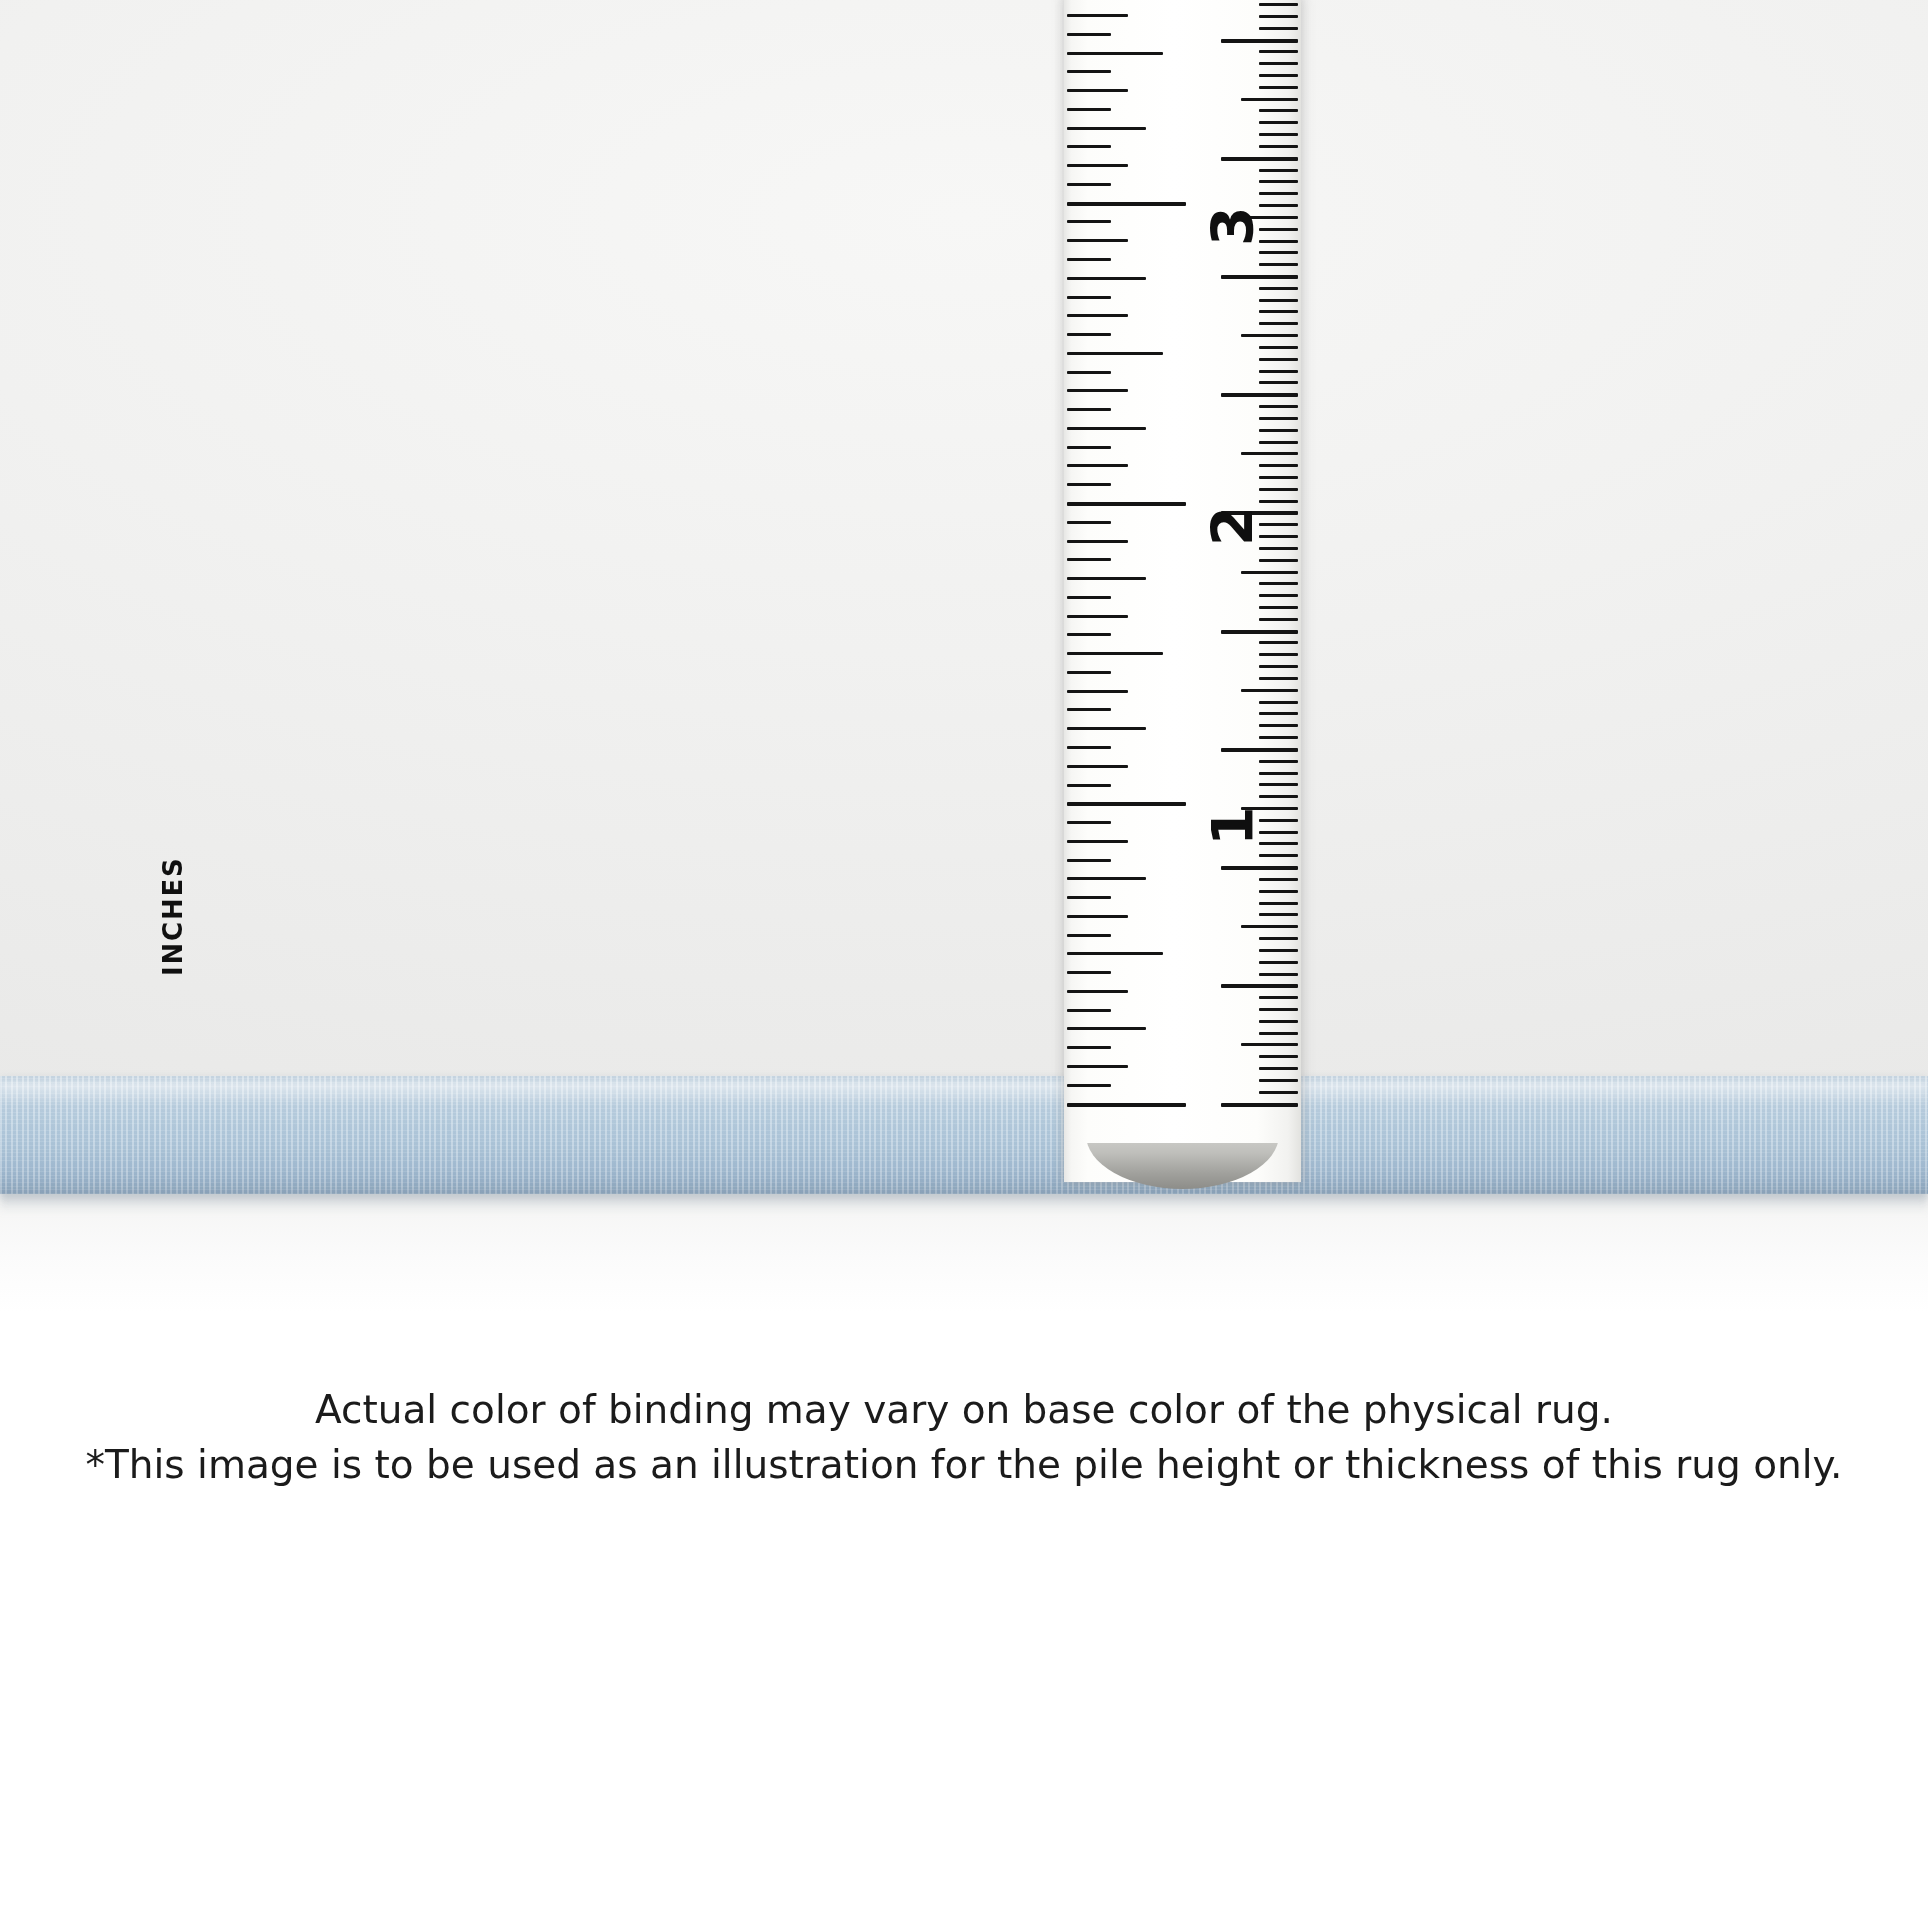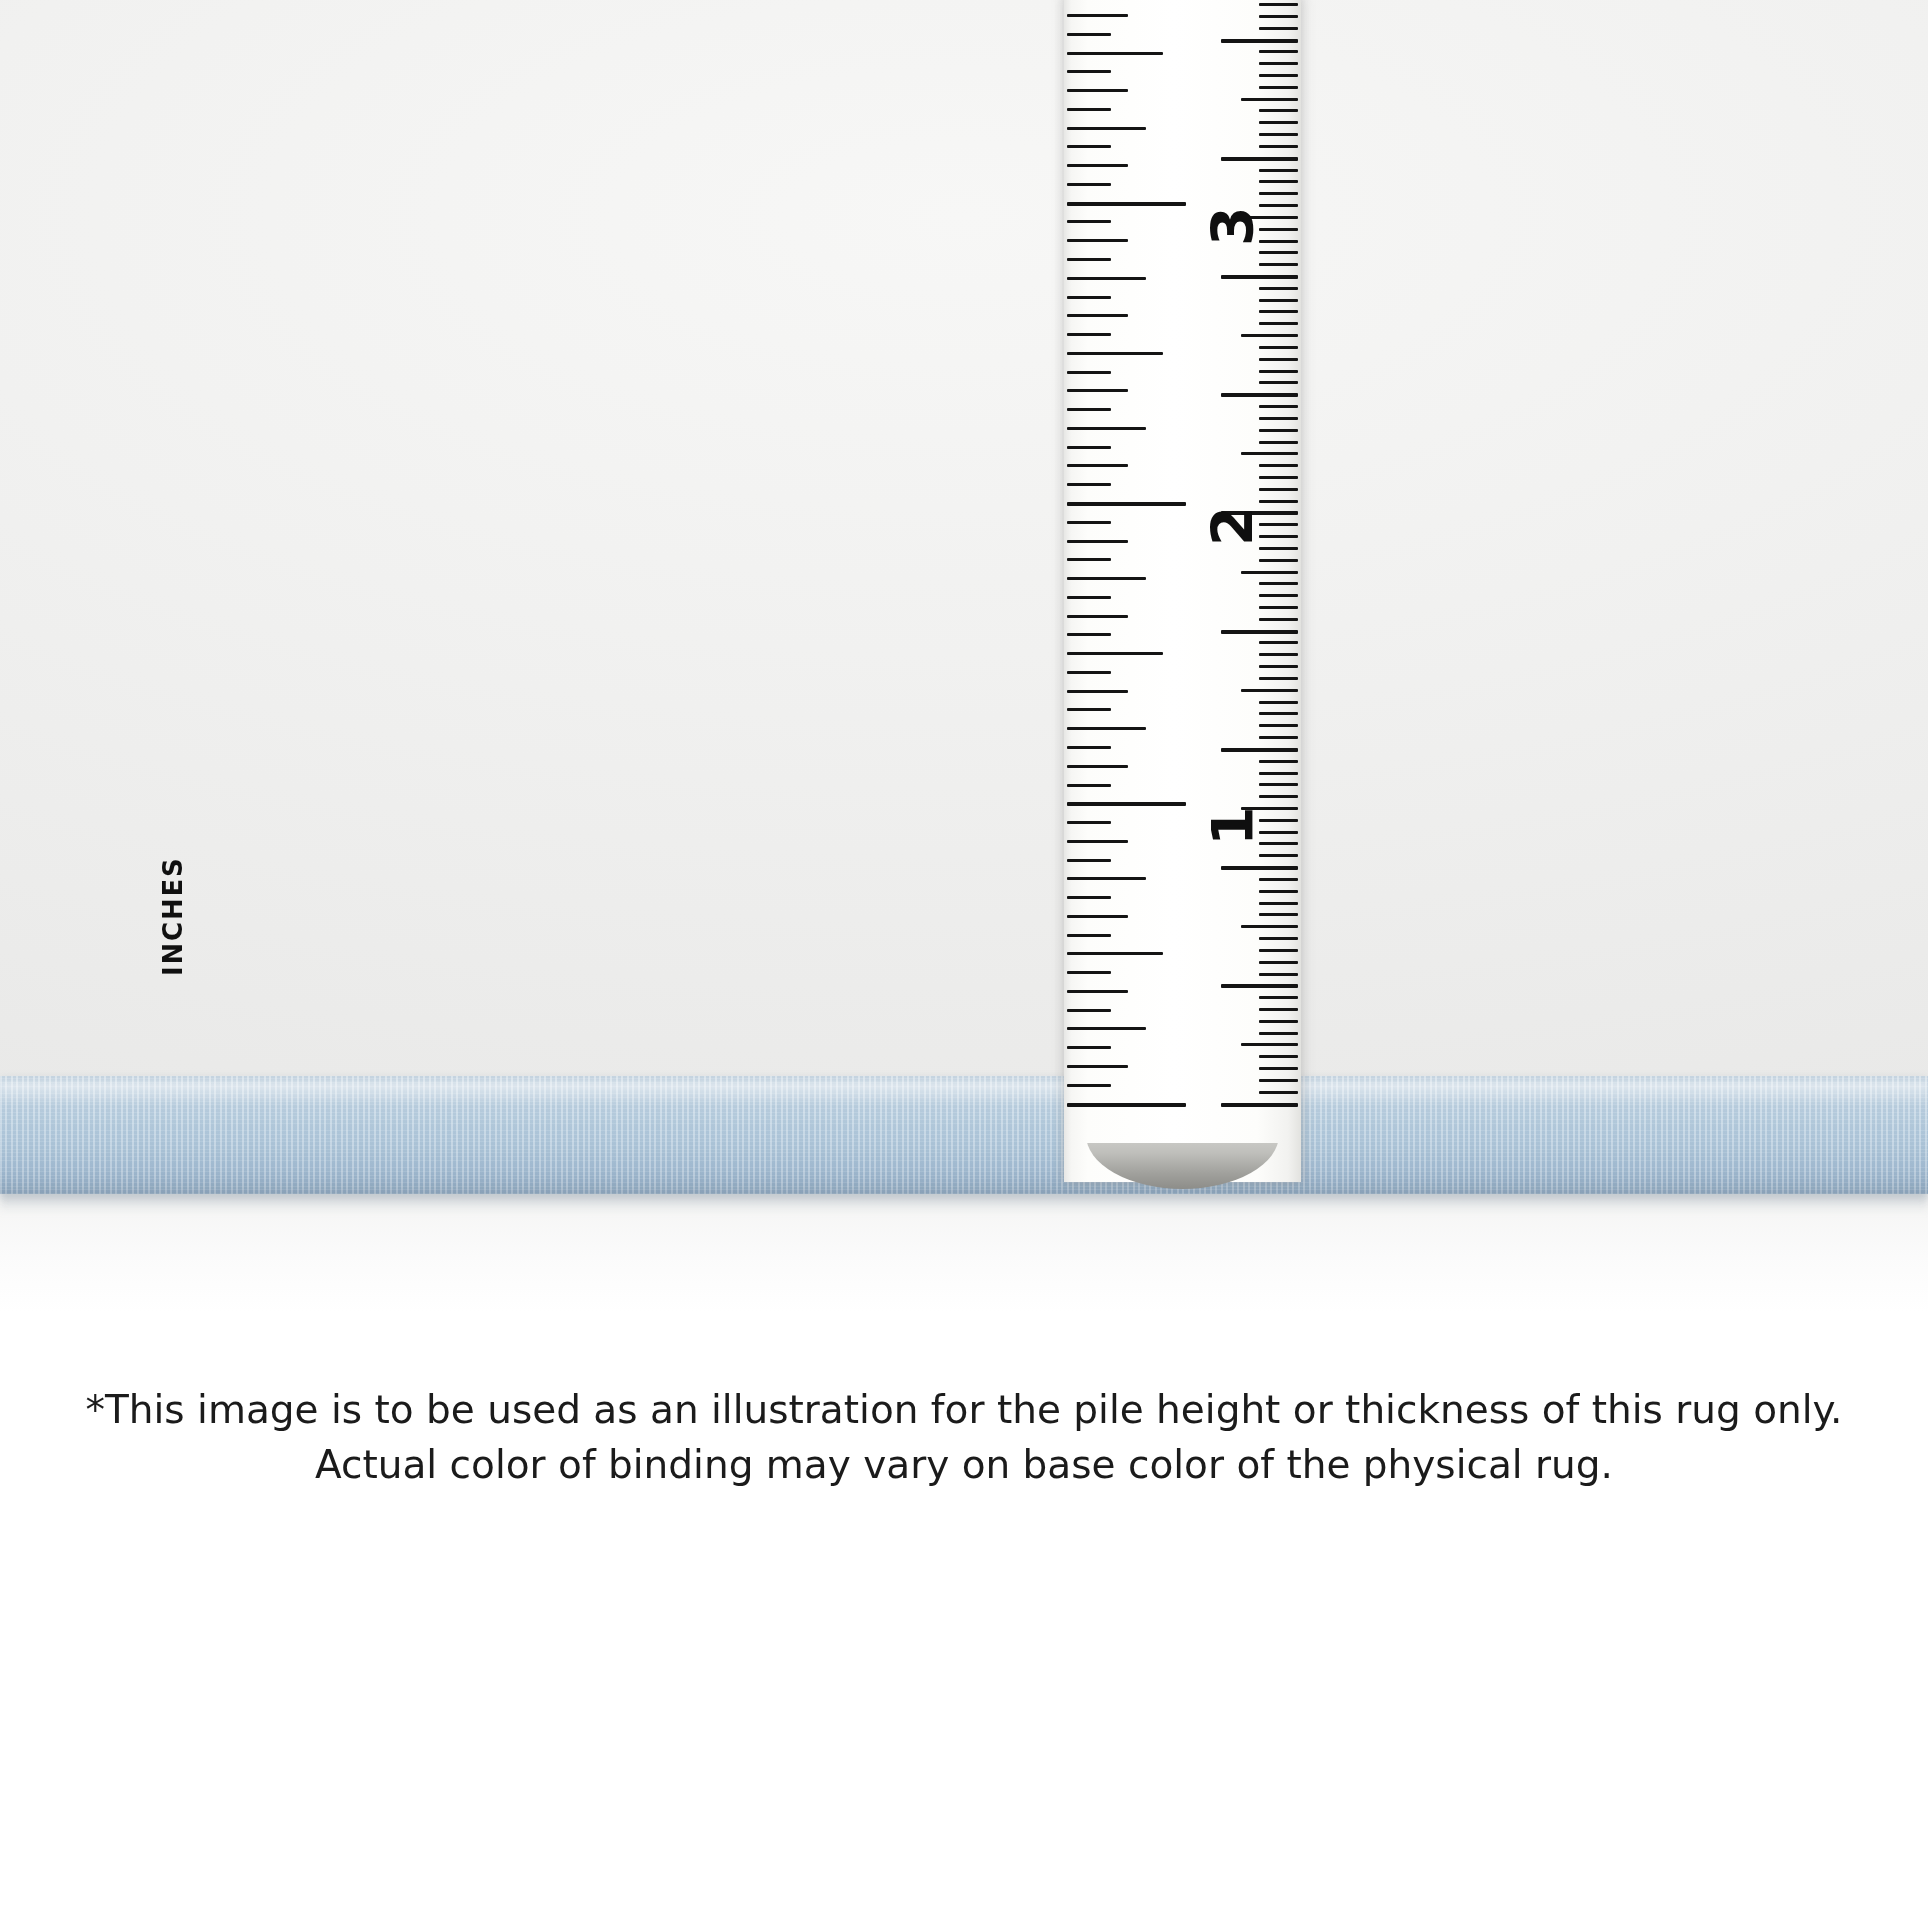--- a/index.html
+++ b/index.html
@@ -394,18 +394,18 @@
           <div class="inch-num" style="top: 550px;">2</div>
           <div class="inch-num" style="top: 250px;">3</div>
         </div>
     </div>
     <div class="ruler-tip"></div>
 
     <div class="inches-label">INCHES</div>
   </div>
 
   <div class="caption">
+    <span class="line">Actual color of binding may vary on base color of the physical rug.</span>
     <span class="line">*This image is to be used as an illustration for the pile height or thickness of this rug only.</span>
-    <span class="line">Actual color of binding may vary on base color of the physical rug.</span>
   </div>
 
 </div>
 
 
 </body></html>

